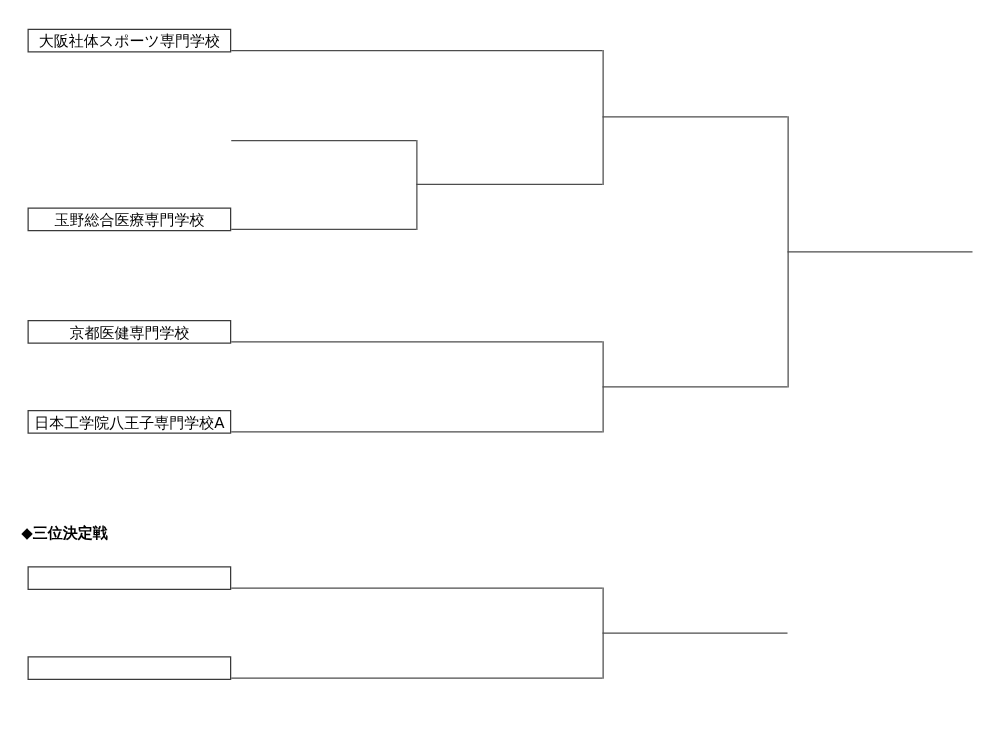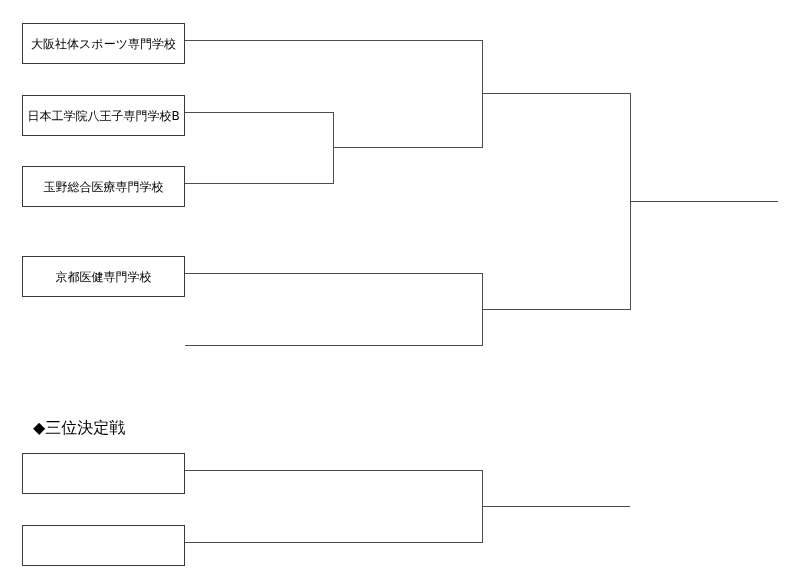--- a/index.html
+++ b/index.html
@@ -17,21 +17,21 @@
     position: relative;
     width: 800px;
     height: 583px;
     background: var(--background);
     overflow: hidden;
   }
   .team-box {
     position: absolute;
     left: 22px;
     width: 163px;
-    height: 41px;
+    height: 19px;
     border: 1px solid var(--box-border);
     background: var(--background);
     box-sizing: border-box;
     display: flex;
     align-items: center;
     justify-content: center;
   }
   .team-label {
     font-size: 12px;
     line-height: 1;
@@ -39,43 +39,44 @@
     white-space: nowrap;
   }
   .line {
     position: absolute;
     background: var(--connector);
   }
   .line.h { height: 1px; }
   .line.v { width: 1px; }
   .section-label {
     position: absolute;
-    left: 33px;
+    left: 17px;
     top: 418px;
-    font-size: 16px;
+    font-size: 12px;
     color: var(--text);
     white-space: nowrap;
+    font-weight: bold;
   }
 </style>
 </head>
 <body>
 
 <div class="stage">
 
   <div class="team-box" style="top:23px">
     <span class="team-label">大阪社体スポーツ専門学校</span>
   </div>
-  <div class="team-box" style="top:95px">
-    <span class="team-label">日本工学院八王子専門学校B</span>
-  </div>
   <div class="team-box" style="top:256px">
     <span class="team-label">京都医健専門学校</span>
   </div>
   <div class="team-box" style="top:166px">
     <span class="team-label">玉野総合医療専門学校</span>
+  </div>
+  <div class="team-box" style="top:328px">
+    <span class="team-label">日本工学院八王子専門学校A</span>
   </div>
 
   <div class="line h" style="left:185px; top:40px;  width:297px"></div>
 
   <div class="line h" style="left:185px; top:112px; width:148px"></div>
   <div class="line h" style="left:185px; top:183px; width:148px"></div>
   <div class="line v" style="left:333px; top:112px; height:72px"></div>
   <div class="line h" style="left:333px; top:147px; width:149px"></div>
 
   <div class="line v" style="left:482px; top:40px;  height:108px"></div>

